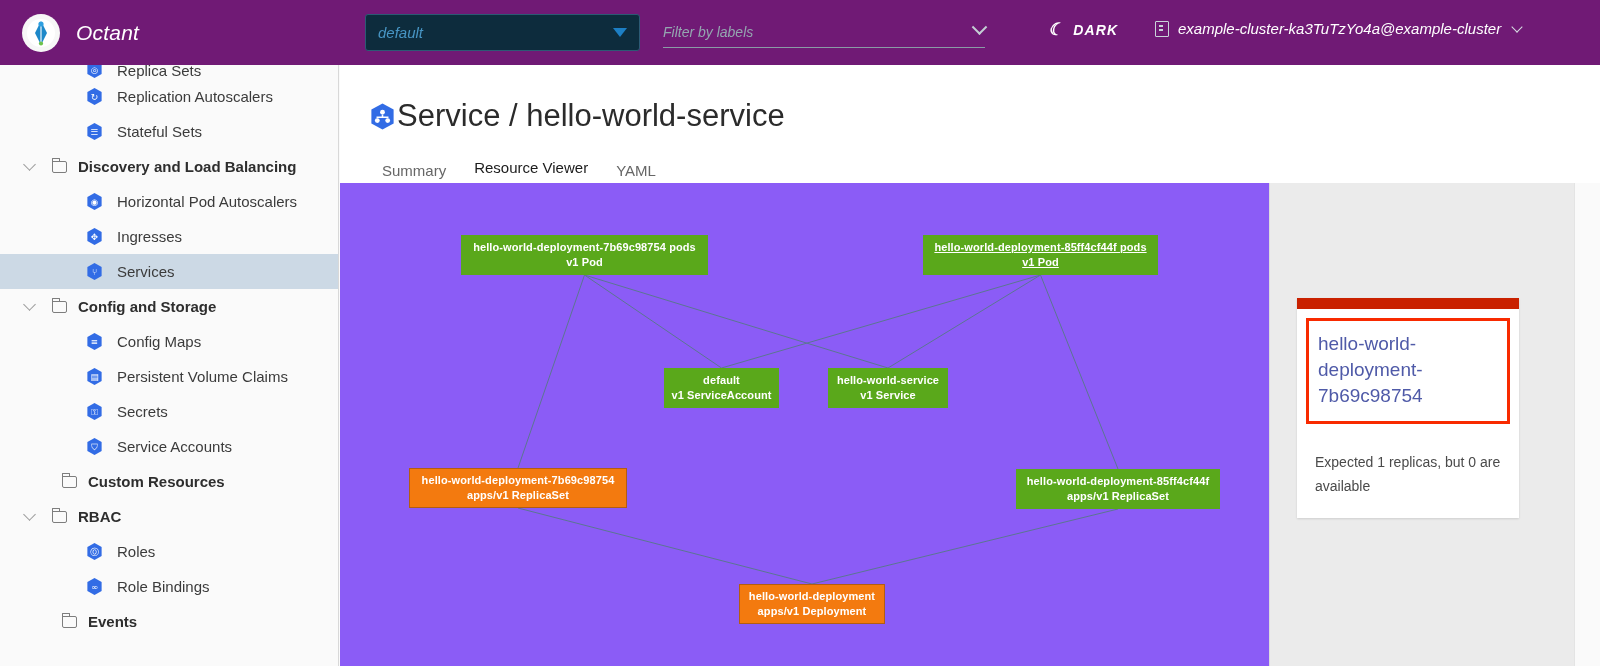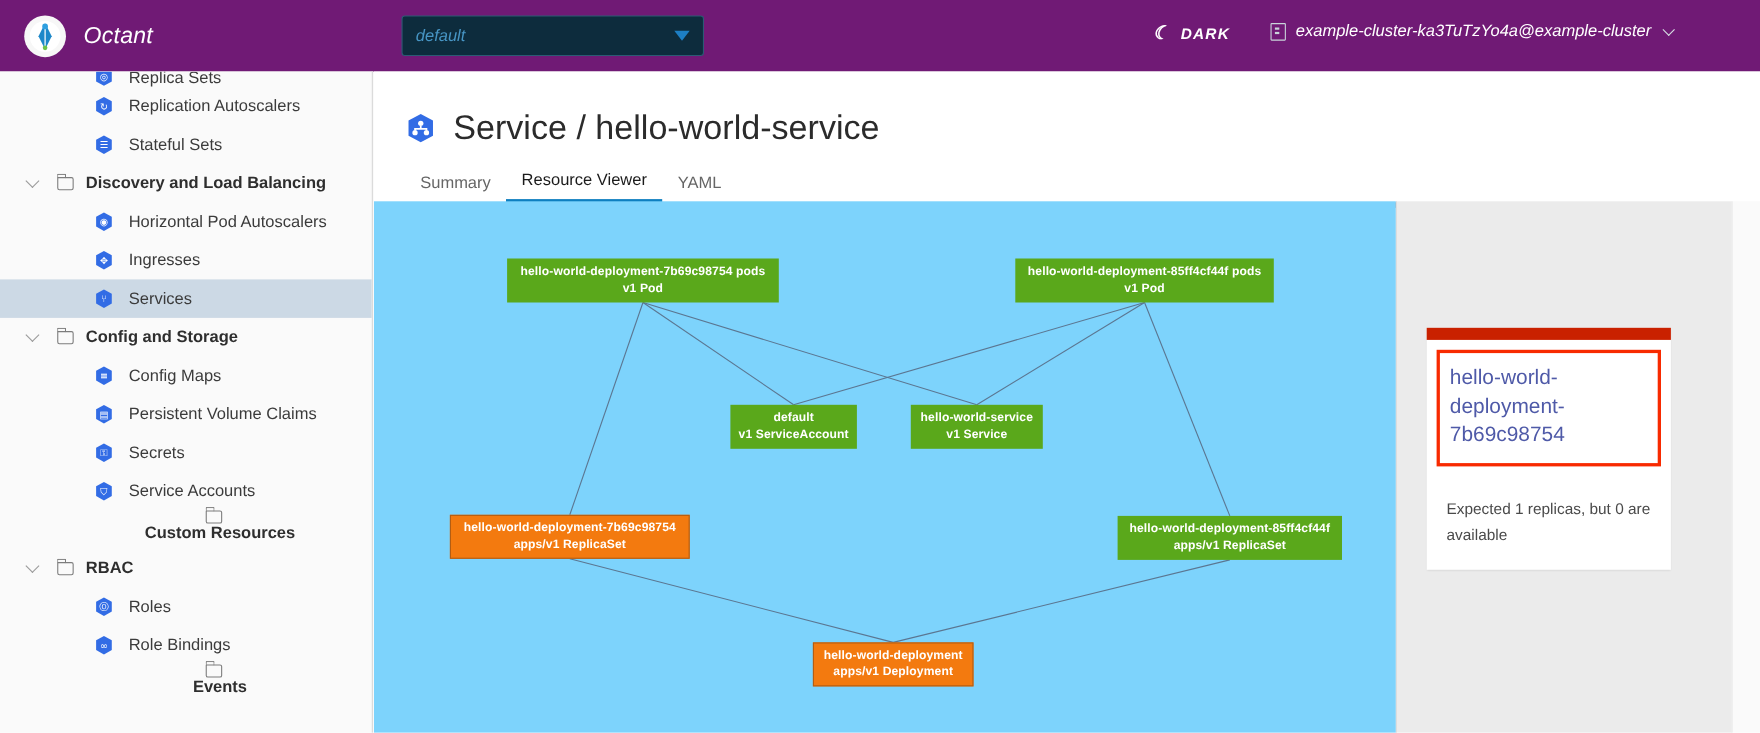--- a/index.html
+++ b/index.html
@@ -119,53 +119,53 @@
     border: 1.5px solid #7d7d7d; border-bottom: none;
     border-radius: 1px 1px 0 0;
   }
   .k8s-icon {
     width: 19px; height: 19px; flex: none; margin-right: 13px;
     position: relative;
   }
   .k8s-icon svg { display: block; }
   .leaf-indent { padding-left: 85px; }
   .group-indent { padding-left: 25px; }
-  .group-indent-nc { padding-left: 62px; flex-direction: column; }
+  .group-indent-nc { padding-left: 62px; }
 
   
   .main {
     position: absolute; top: 65px; left: 340px;
     width: 1260px; height: 601px;
     background: #ffffff;
   }
   .page-title {
-    display: flex; align-items: center; gap: 15px;
+    display: flex; align-items: center; 
     margin: 33px 0 0 28px;
     font-size: 31px; color: #2b2b2b; font-weight: normal;
   }
   .title-icon { width: 29px; height: 29px; flex:none; }
   .tabs {
     display: flex; align-items: flex-end; gap: 0;
     margin: 22px 0 0 28px;
-    border-bottom: 5px solid #7f1d1d;
+    border-bottom: 1px solid #7f1d1d;
     width: 1202px; height: 33px;
   }
   .tab {
     font-size: 15px; color: #666666;
     padding: 0 14px 9px 14px;
     cursor: pointer;
     white-space: nowrap;
   }
   .tab.active { color: #1b1b1b; border-bottom: 3px solid #0e7fc0; }
 
   
   .canvas {
     position: absolute; top: 118px; left: 0;
     width: 929px; height: 483px;
-    background: #7dd3fc;
+    background: #8b5cf6;
   }
   .canvas svg { position: absolute; left:0; top:0; }
   .gnode {
     position: absolute;
     display: flex; flex-direction: column;
     align-items: center; justify-content: center;
     color: #ffffff; font-size: 11px; line-height: 15px;
     text-align: center; font-weight: bold;
     letter-spacing: .1px;
   }
@@ -218,20 +218,24 @@
       </svg>
     </div>
     <span class="brand-name">Octant</span>
   </div>
 
   <div class="ns-select">
     <span class="val">default</span>
     <span class="ns-caret"></span>
   </div>
 
+  <div class="labels-filter">
+    <span class="ph">Filter by labels</span>
+    <span class="chev-down"></span>
+  </div>
 
   <div class="dark-toggle">
     <span class="moon">☾</span>
     <span>DARK</span>
   </div>
 
   <div class="cluster-picker">
     <span class="cluster-icon"></span>
     <span>example-cluster-ka3TuTzYo4a@example-cluster</span>
     <span class="cluster-caret"></span>
@@ -401,21 +405,21 @@
         <line x1="700.5" y1="92" x2="548" y2="185" stroke="#5b7691" stroke-width="1"></line>
         <line x1="700.5" y1="92" x2="778" y2="286" stroke="#5b7691" stroke-width="1"></line>
         <line x1="178" y1="325" x2="472" y2="401" stroke="#5b7691" stroke-width="1"></line>
         <line x1="778" y1="326" x2="472" y2="401" stroke="#5b7691" stroke-width="1"></line>
       </svg>
     <div id="nodes">
         <div class="gnode green" style="left: 121px; top: 52px; width: 247px; height: 40px;">
           <span>hello-world-deployment-7b69c98754 pods</span>
           <span>v1 Pod</span>
         </div>
-        <div class="gnode green" style="left: 583px; top: 52px; width: 235px; height: 40px;">
+        <div class="gnode green" style="left: 583px; top: 52px; width: 235px; height: 40px; text-decoration: underline;">
           <span>hello-world-deployment-85ff4cf44f pods</span>
           <span>v1 Pod</span>
         </div>
         <div class="gnode green" style="left: 324px; top: 185px; width: 115px; height: 40px;">
           <span>default</span>
           <span>v1 ServiceAccount</span>
         </div>
         <div class="gnode green" style="left: 488px; top: 185px; width: 120px; height: 40px;">
           <span>hello-world-service</span>
           <span>v1 Service</span>

